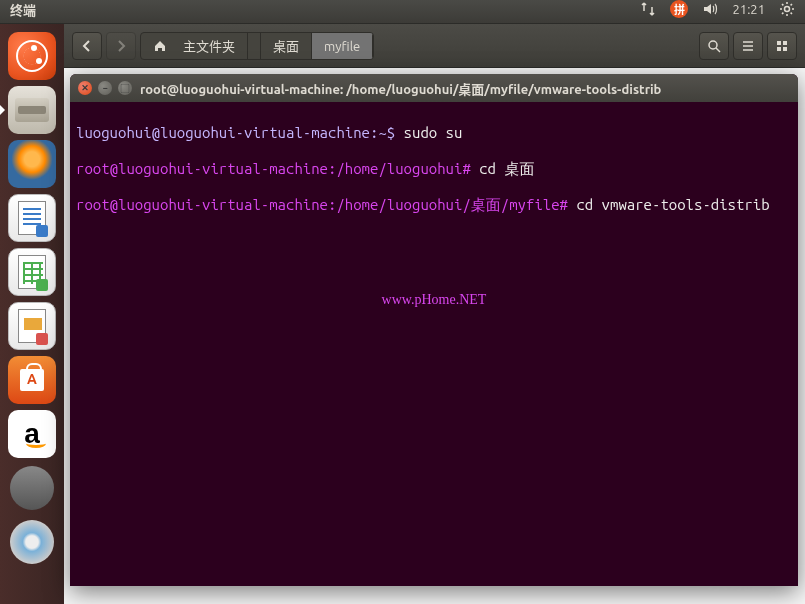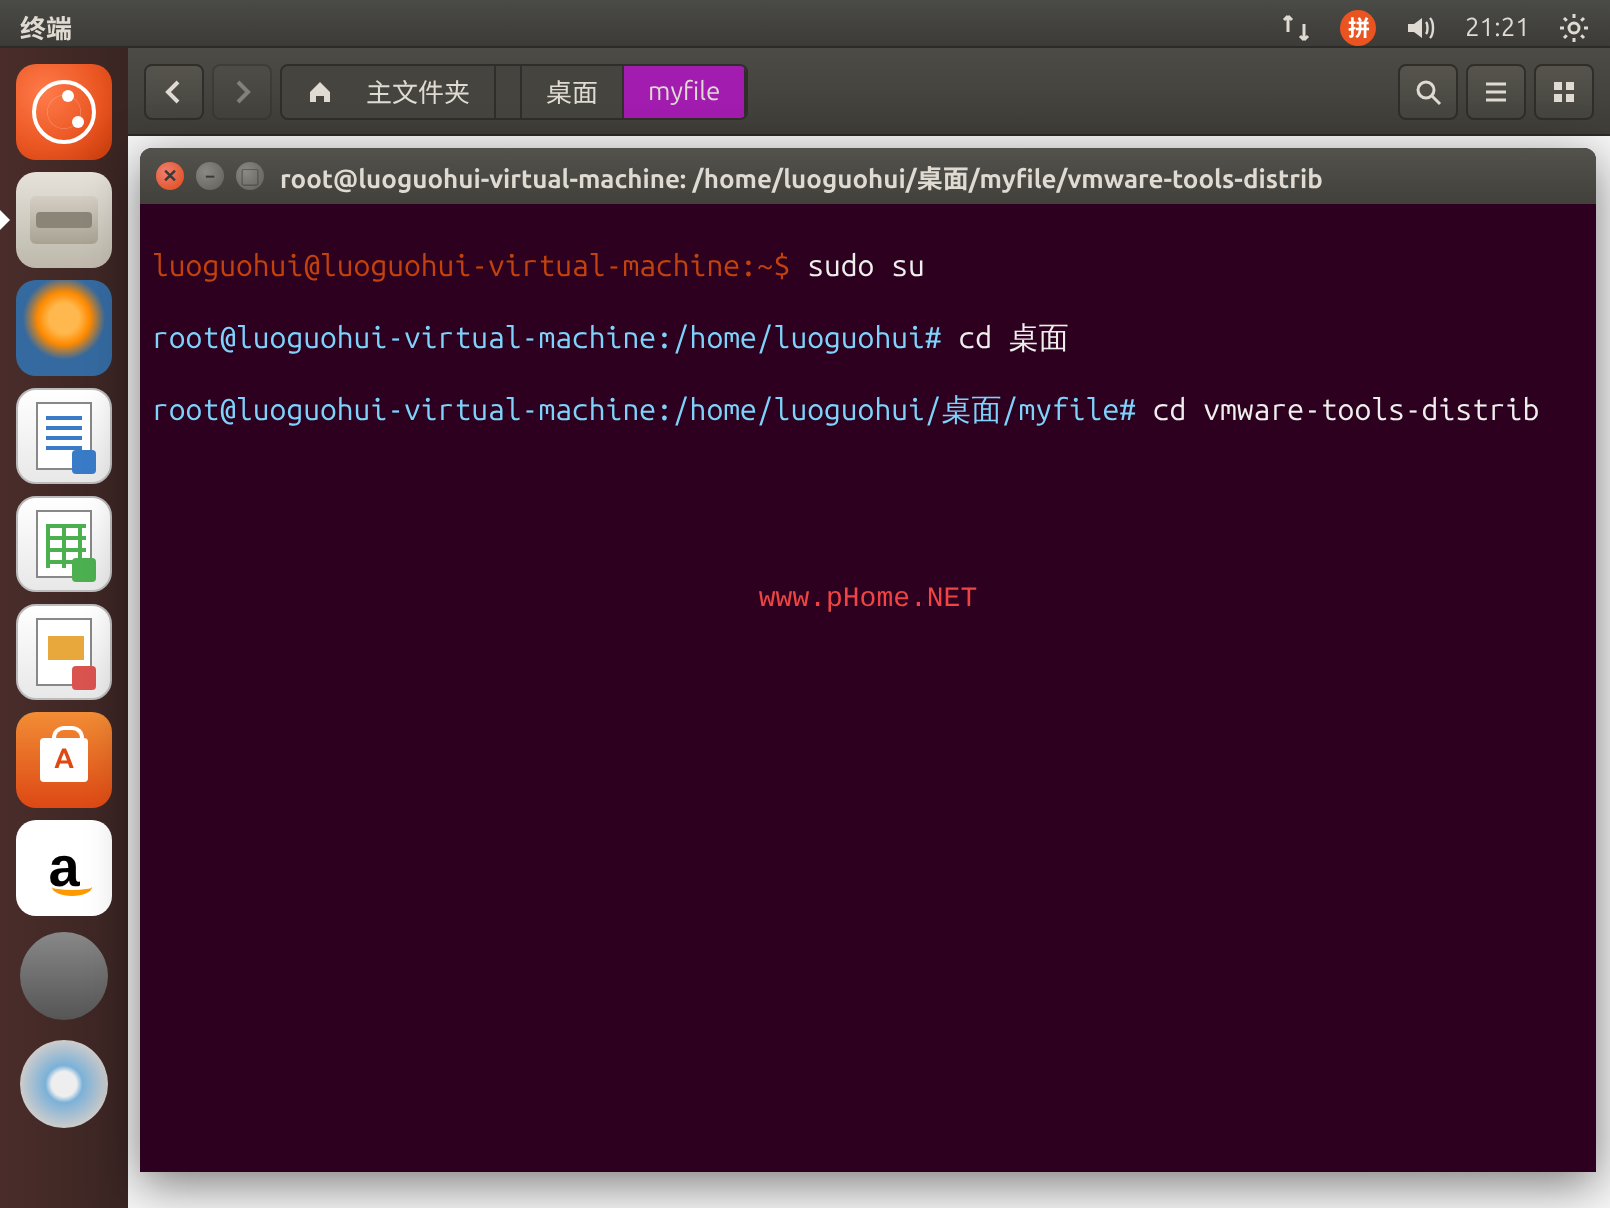--- a/index.html
+++ b/index.html
@@ -9,21 +9,21 @@
   font-family: "Ubuntu", "Noto Sans CJK SC", sans-serif;
   overflow: hidden;
   position: relative;
 }
 
 
 .top-panel {
   position: absolute; top: 0; left: 0; right: 0; height: 24px;
   background: linear-gradient(to bottom, #4a4a46, #3c3b37);
   color: #dfdbd2;
-  display: flex; align-items: flex-end;
+  display: flex; align-items: flex-start;
   font-size: 13px;
   border-bottom: 1px solid #2b2b28;
   z-index: 10;
 }
 .top-panel .app-title { padding: 0 10px; font-weight: bold; }
 .top-panel .right { margin-left: auto; display: flex; align-items: center; gap: 14px; padding-right: 10px; }
 .top-panel .icon-slot { display: inline-flex; align-items: center; justify-content: center; }
 .pinyin { width: 18px; height: 18px; background: #e95420; border-radius: 50%; color: #fff; font-size: 11px; display: flex; align-items: center; justify-content: center; font-weight: bold; }
 
 
@@ -80,21 +80,21 @@
   background: linear-gradient(to bottom, #4c4b46, #3e3d38);
   border-bottom: 1px solid #2b2b28;
   display: flex; align-items: center; padding: 0 8px; gap: 4px;
   color: #dfdbd2; font-size: 13px;
   z-index: 2;
 }
 .fm-btn { width: 30px; height: 28px; background: linear-gradient(to bottom, #56544d, #45443e); border: 1px solid #2f2e2a; border-radius: 4px; display: flex; align-items: center; justify-content: center; }
 .fm-btn.disabled { opacity: .4; }
 .fm-path { display: flex; align-items: center; height: 28px; border: 1px solid #2f2e2a; border-radius: 4px; background: #45443e; overflow: hidden; }
 .fm-path span { padding: 0 12px; border-right: 1px solid #2f2e2a; height: 100%; display: flex; align-items: center; }
-.fm-path span.active { background: #a21caf; }
+.fm-path span.active { background: #737373; }
 .fm-path .home { display: flex; align-items: center; gap: 4px; }
 .fm-right { margin-left: auto; display: flex; gap: 4px; }
 .fm-body {
   position: absolute; top: 64px; left: 64px; right: 0; bottom: 0;
   background: #f7f7f7; z-index: 1;
 }
 
 
 .terminal-window {
   position: absolute; top: 74px; left: 70px;
@@ -121,25 +121,25 @@
 .term-title-text { white-space: nowrap; overflow: hidden; }
 .term-body {
   flex: 1; padding: 4px 6px;
   font-family: "Ubuntu Mono", "DejaVu Sans Mono", monospace;
   font-size: 15px; line-height: 1.2;
   color: #eeeeec;
   white-space: pre-wrap; word-break: break-all;
   position: relative;
 }
 .term-line { display: block; }
-.prompt-user { color: #c2410c; }
-.prompt-root { color: #7dd3fc; }
+.prompt-user { color: #c4b5fd; }
+.prompt-root { color: #d946ef; }
 .watermark {
   position: absolute; top: 190px; left: 50%; transform: translateX(-50%);
-  color: #ef4444; font-family: Liberation Mono, monospace; font-size: 14px;
+  color: #d946ef; font-family: Liberation Serif, serif; font-size: 14px;
 }
 .cursor { display: inline-block; width: 8px; height: 15px; background: #eeeeec; vertical-align: text-bottom; }
 
 
 .brand-wm {
   position: absolute; right: 10px; bottom: 8px;
   color: rgba(255,255,255,.2); font-size: 22px; font-weight: bold;
   z-index: 3; display: flex; align-items: center; gap: 6px;
 }
 .brand-wm .house { font-size: 30px; }

